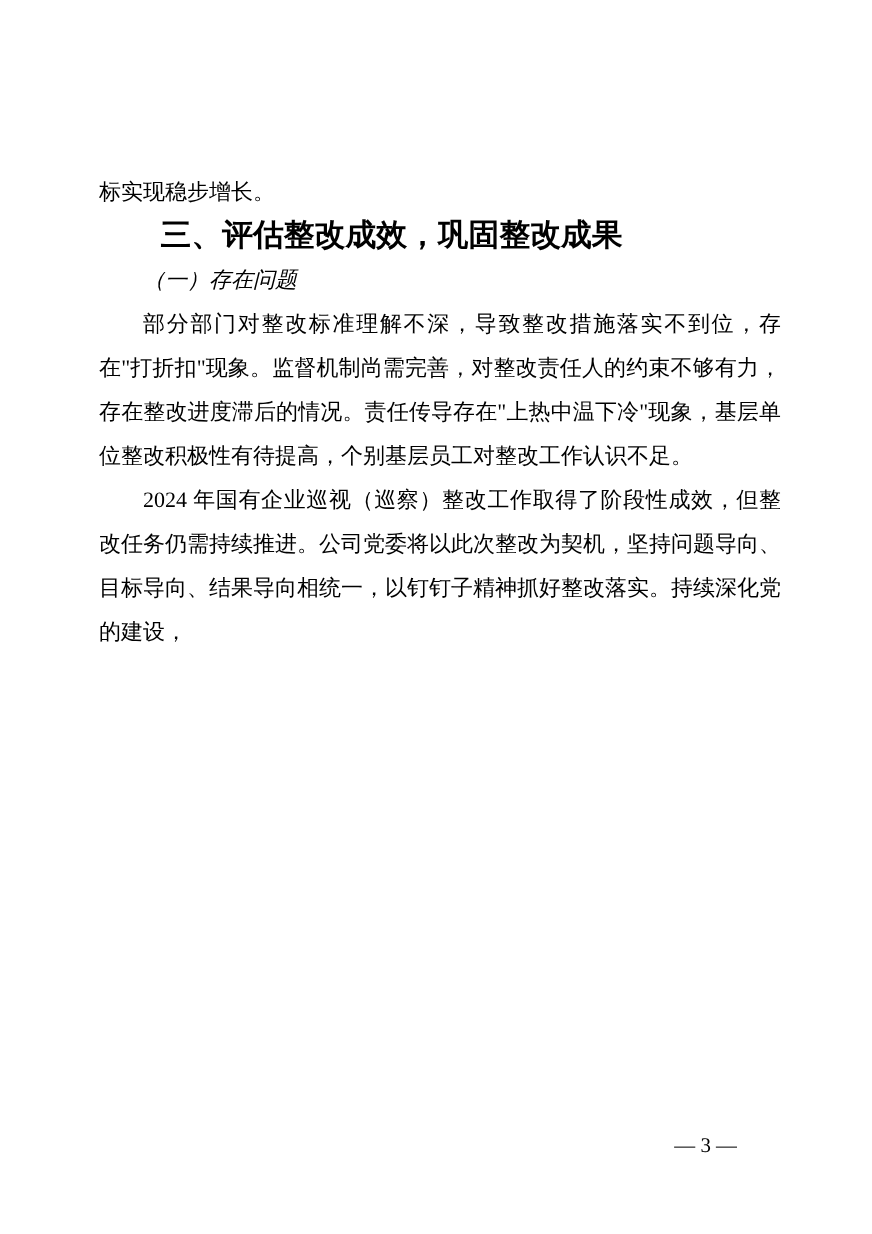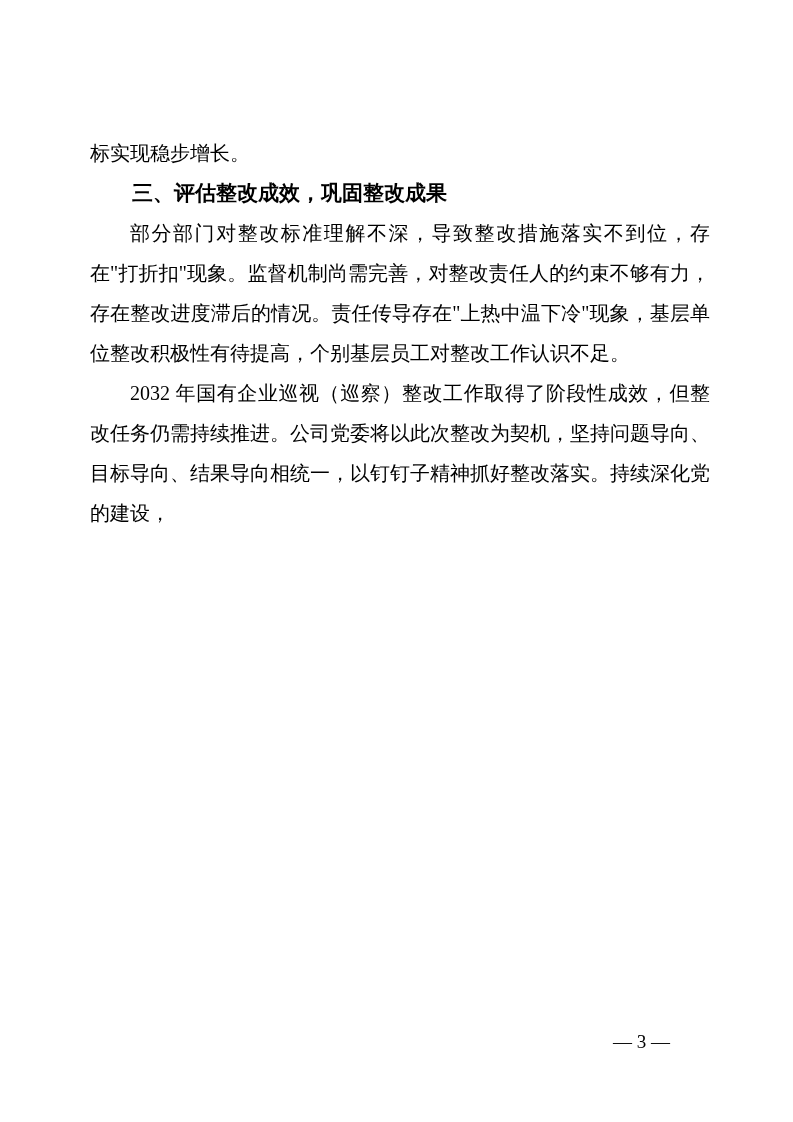--- a/index.html
+++ b/index.html
@@ -10,40 +10,40 @@
   .page {
     position: relative;
     width: 793px;
     height: 1122px;
     background: #ffffff;
     overflow: hidden;
   }
   .content {
     position: absolute;
     left: 90px;
-    top: 133px;
+    top: 155px;
     width: 620px;
   }
   .para {
     margin: 0;
     font-family: "Liberation Serif", "DejaVu Serif", serif;
     font-size: 20px;
     line-height: 40px;
     color: #000000;
     text-align: justify;
     text-indent: 2em;
   }
   .para.no-indent {
     text-indent: 0;
   }
   .heading1 {
     margin: 0;
     font-family: Liberation Serif, serif;
     font-weight: 700;
-    font-size: 21px;
+    font-size: 28px;
     line-height: 40px;
     color: #000000;
     text-indent: 2em;
   }
   .heading2 {
     margin: 0;
     font-family: "Liberation Serif", "DejaVu Serif", serif;
     font-style: italic;
     font-weight: 400;
     font-size: 20px;
@@ -62,17 +62,18 @@
     white-space: nowrap;
   }
 </style>
 </head>
 <body>
 
 <div class="page">
   <div class="content">
     <p class="para no-indent">标实现稳步增长。</p>
     <h2 class="heading1">三、评估整改成效，巩固整改成果</h2>
+    <h3 class="heading2">（一）存在问题</h3>
     <p class="para">部分部门对整改标准理解不深，导致整改措施落实不到位，存在"打折扣"现象。监督机制尚需完善，对整改责任人的约束不够有力，存在整改进度滞后的情况。责任传导存在"上热中温下冷"现象，基层单位整改积极性有待提高，个别基层员工对整改工作认识不足。</p>
-    <p class="para">2032 年国有企业巡视（巡察）整改工作取得了阶段性成效，但整改任务仍需持续推进。公司党委将以此次整改为契机，坚持问题导向、目标导向、结果导向相统一，以钉钉子精神抓好整改落实。持续深化党的建设，</p>
+    <p class="para">2024 年国有企业巡视（巡察）整改工作取得了阶段性成效，但整改任务仍需持续推进。公司党委将以此次整改为契机，坚持问题导向、目标导向、结果导向相统一，以钉钉子精神抓好整改落实。持续深化党的建设，</p>
   </div>
   <div class="page-footer">— 3 —</div>
 </div>
 
 </body></html>

